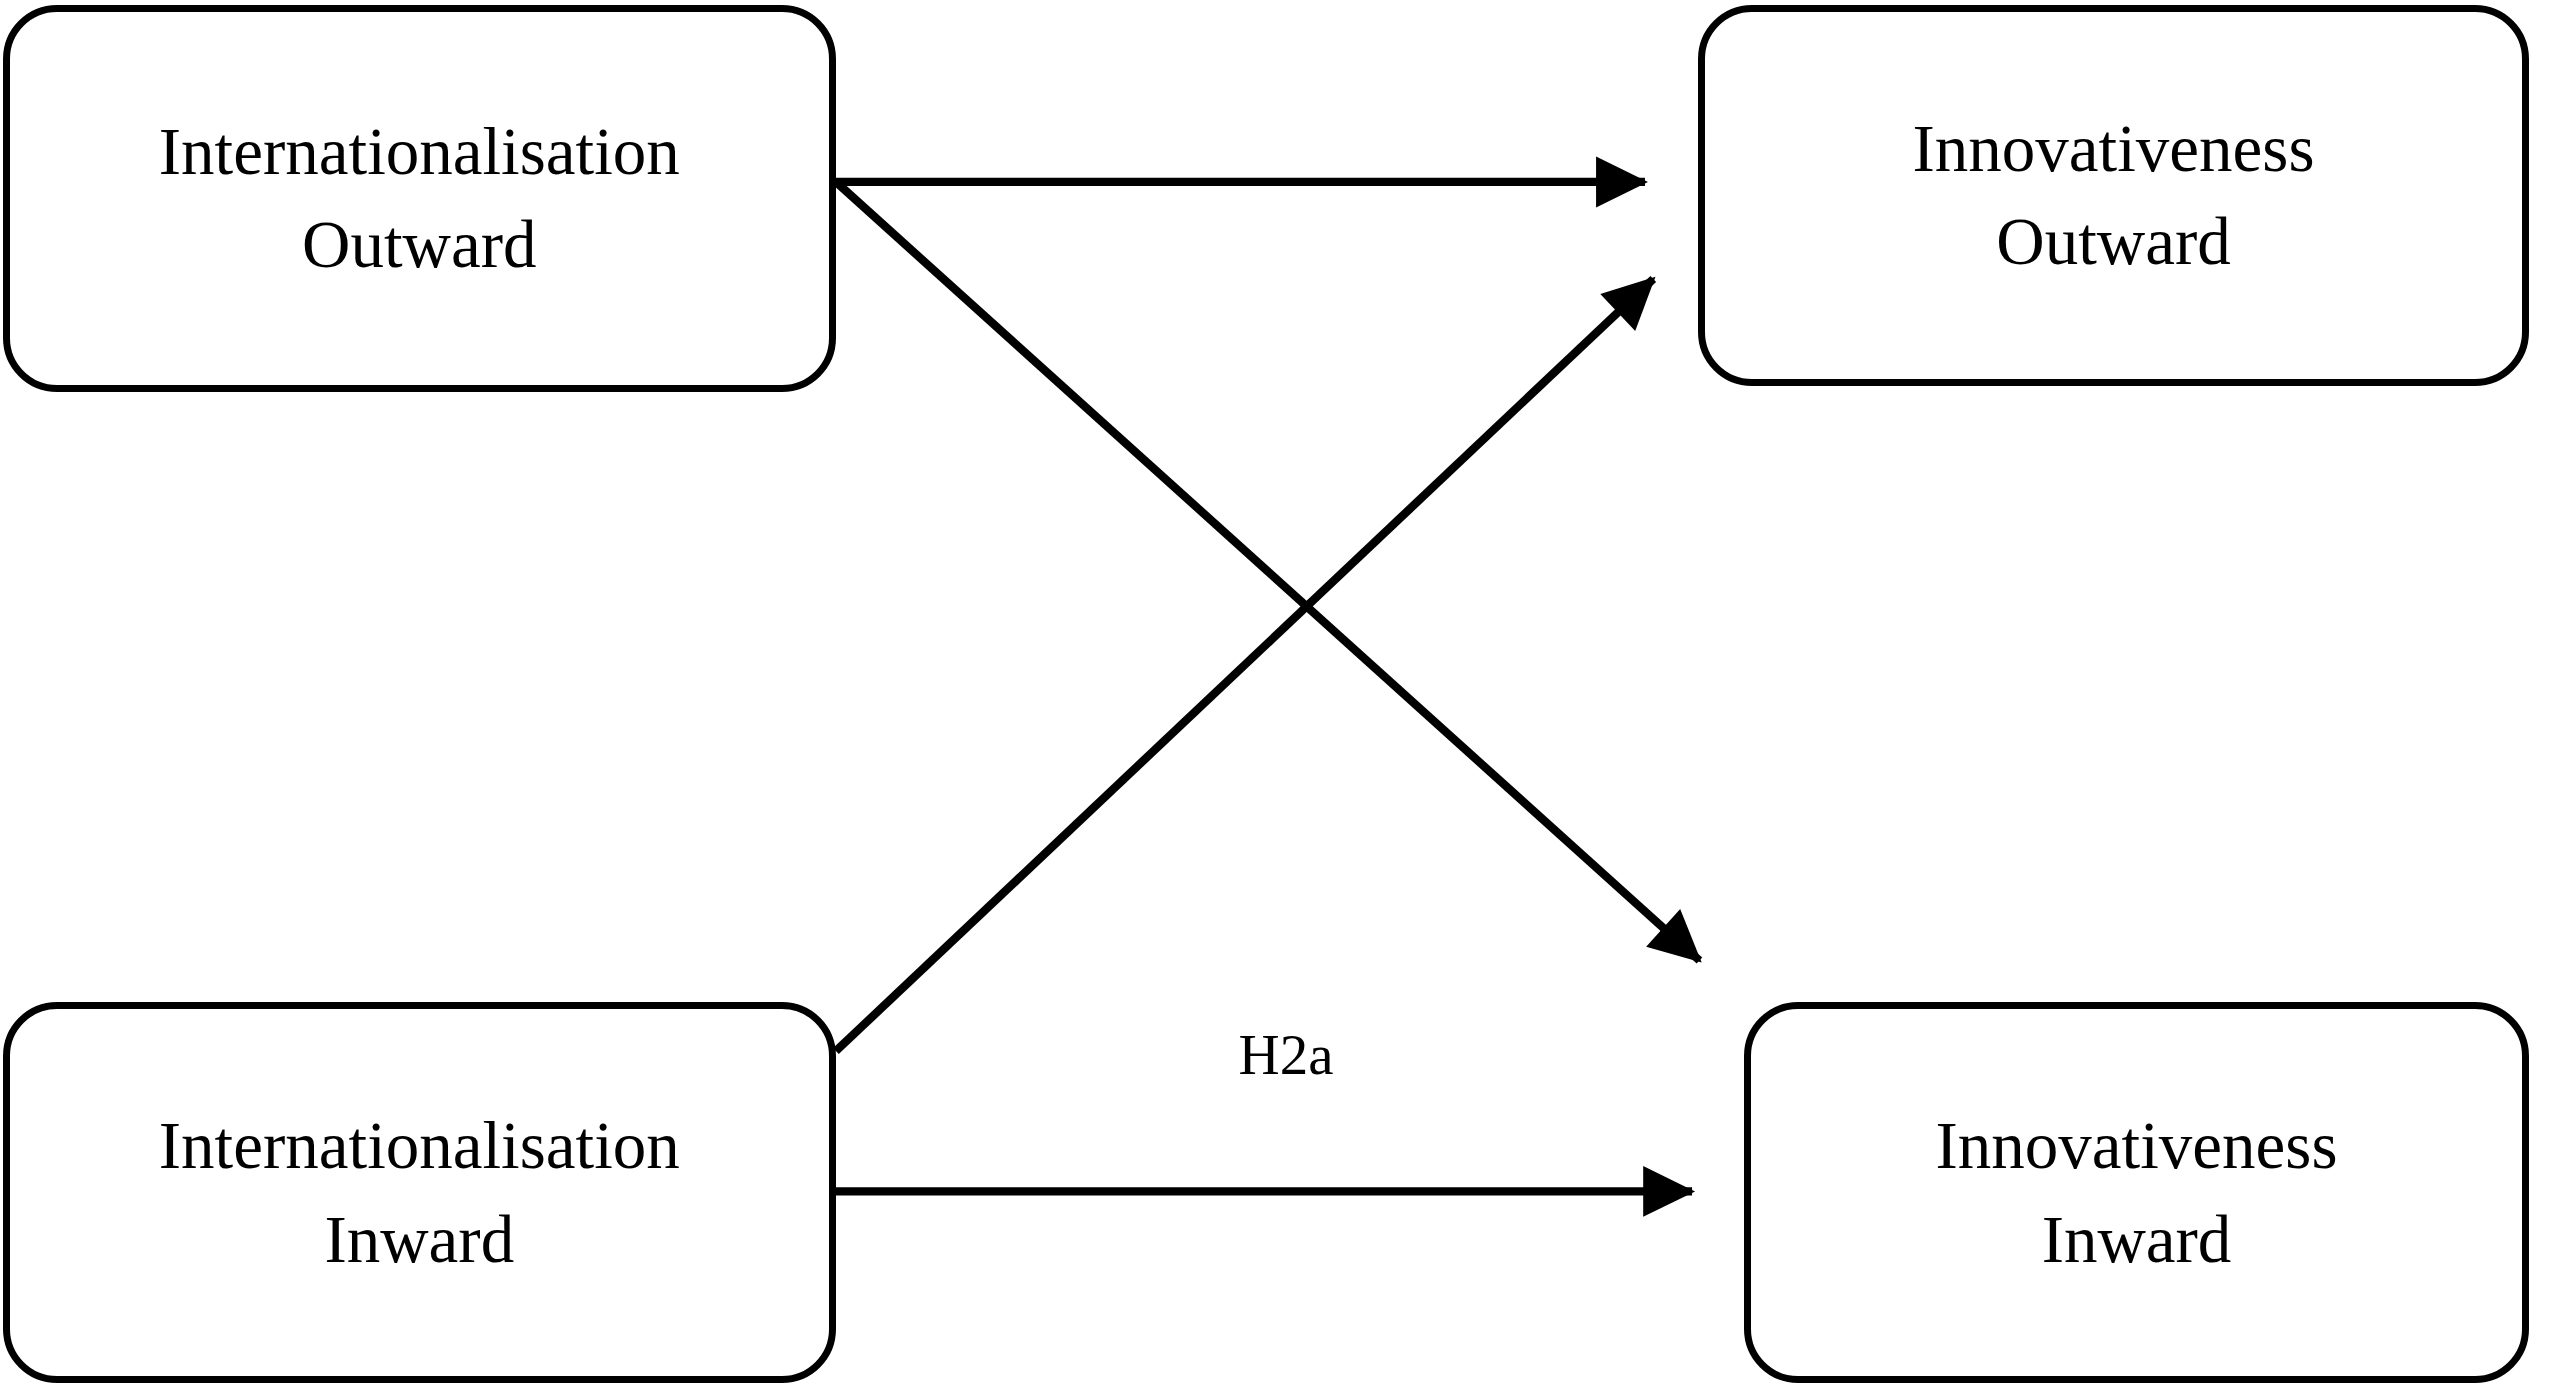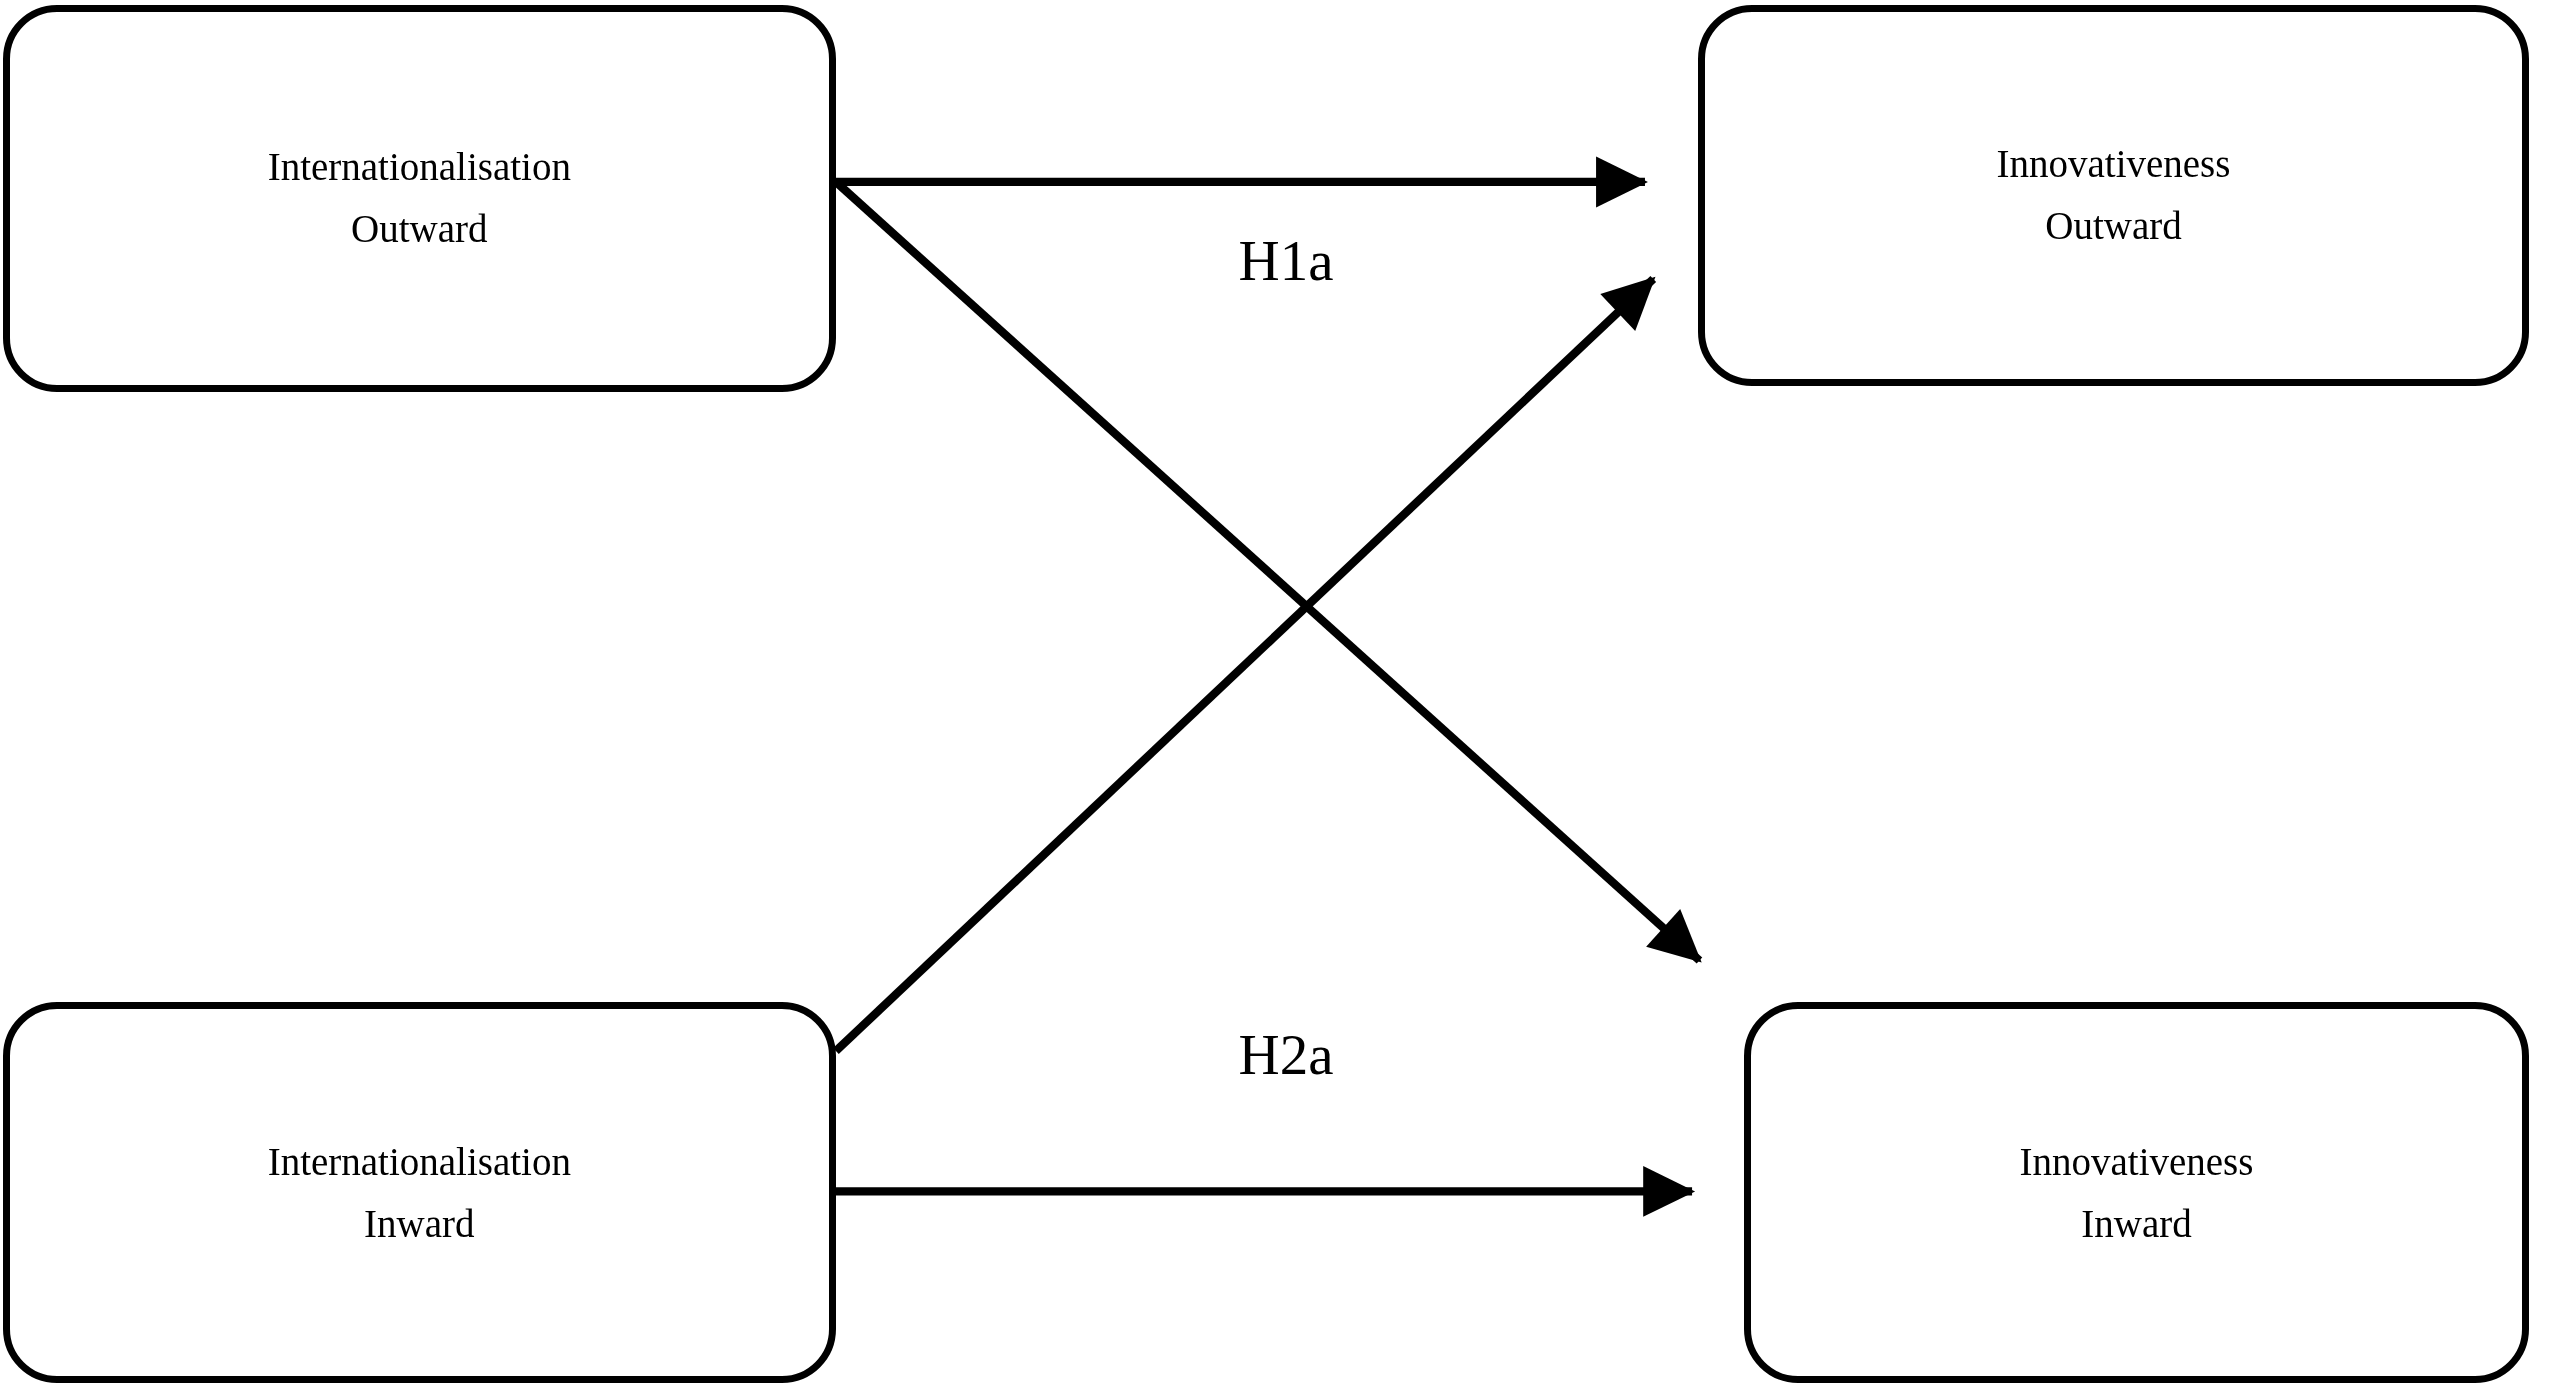--- a/index.html
+++ b/index.html
@@ -32,21 +32,21 @@
     border-radius: 54px;
     background: #ffffff;
     display: flex;
     flex-direction: column;
     align-items: center;
     justify-content: center;
     z-index: 3;
   }
   .node-line {
     font-family: "Liberation Serif", "DejaVu Serif", serif;
-    font-size: 39px;
+    font-size: 67px;
     line-height: 1.12;
     color: #000000;
     white-space: nowrap;
     text-align: center;
   }
   .node-line.second {
     margin-top: 18px;
   }
   .hyp-label {
     position: absolute;
@@ -103,21 +103,20 @@
     <div class="node-line">Internationalisation</div>
     <div class="node-line second">Inward</div>
   </div>
 
   <div class="node-box" id="box-innovativeness-inward">
     <div class="node-line">Innovativeness</div>
     <div class="node-line second">Inward</div>
   </div>
 
   <div class="hyp-label" id="label-h1">
-    <div>H1a</div>
   </div>
 
   <div class="hyp-label" id="label-h2">
     <div>H2a</div>
   </div>
 
 </div>
 
 
 </body></html>

